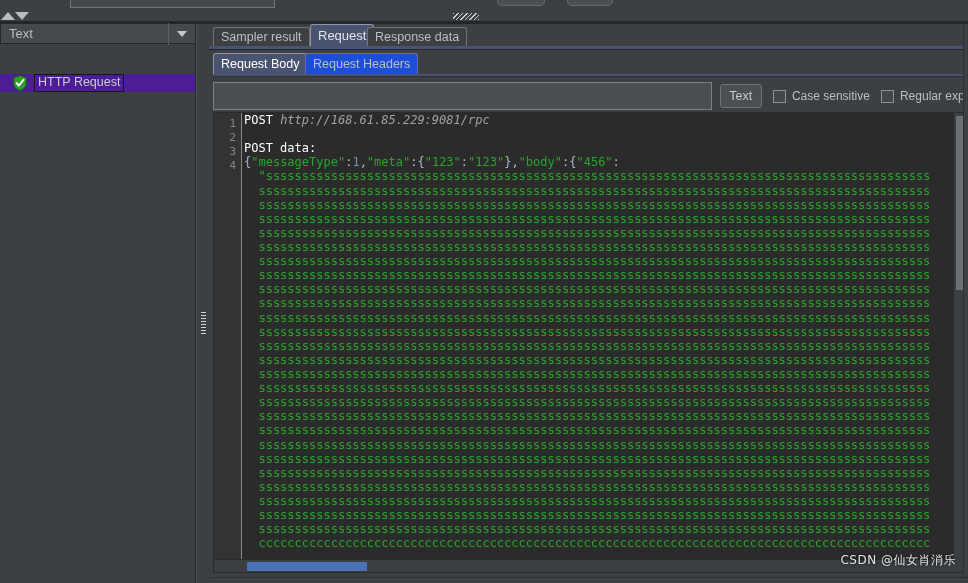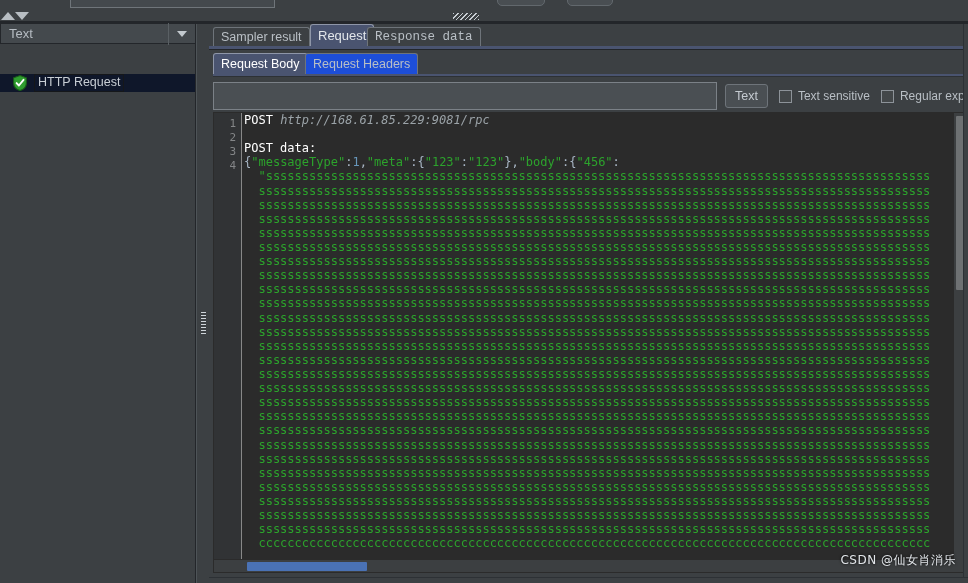--- a/index.html
+++ b/index.html
@@ -125,21 +125,21 @@
   .tree-area {
     position: absolute;
     left: 0; top: 25px;
     width: 195px; height: 534px;
     background: #3c4043;
   }
   .tree-item {
     position: absolute;
     left: 0; top: 25px;
     width: 195px; height: 18px;
-    background: #0f172a;
+    background: #4c1d95;
     display: flex;
     align-items: center;
   }
   .shield-icon {
     position: relative;
     width: 16px; height: 16px;
     margin-left: 12px;
     flex: none;
   }
   .tree-item-label {
@@ -464,21 +464,21 @@
 
   <div class="right-panel">
 
     <div class="tabs-outer">
       <div class="tab" style="left:4px;">
         <span>Sampler result</span>
       </div>
       <div class="tab active" style="left:101px;">
         <span>Request</span>
       </div>
-      <div class="tab" style="left:158px;font-family:Liberation Mono, monospace;">
+      <div class="tab" style="left:158px;">
         <span>Response data</span>
       </div>
     </div>
     <div class="tabs-outer-underline"></div>
     <div class="tabs-outer-underline2"></div>
 
     <div class="tabs-inner">
       <div class="tab2 active" style="left:0px;">
         <span>Request Body</span>
       </div>
@@ -489,21 +489,21 @@
     <div class="tabs-inner-underline"></div>
     <div class="tabs-inner-underline2"></div>
 
     <div class="findbar">
       <input class="search-input" type="text" value="" style="">
       <div class="find-btn">
         <span>Text</span>
       </div>
       <div class="chk-wrap">
         <span class="chk-box"></span>
-        <span class="chk-label">Text sensitive</span>
+        <span class="chk-label">Case sensitive</span>
       </div>
       <div class="chk-wrap">
         <span class="chk-box"></span>
         <span class="chk-label">Regular exp.</span>
       </div>
     </div>
 
     <div class="editor-wrap">
       <div class="gutter">
           <div class="gutter-num" style="top: 4px;">1</div>

